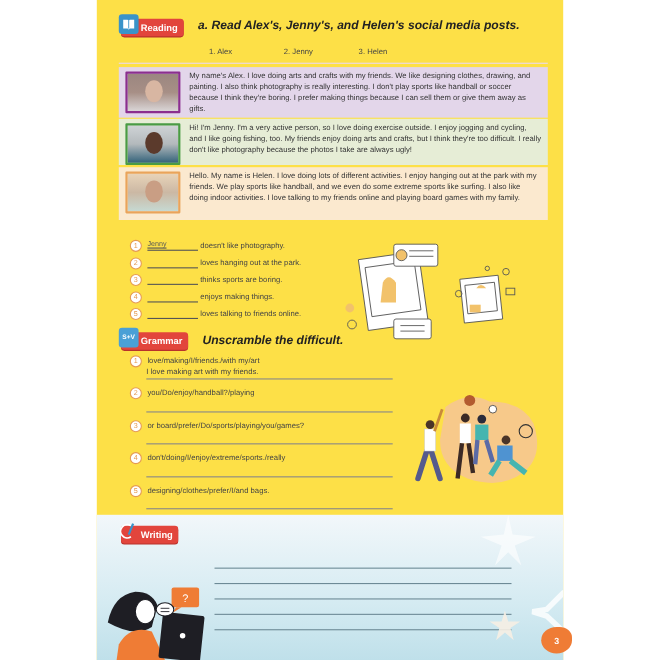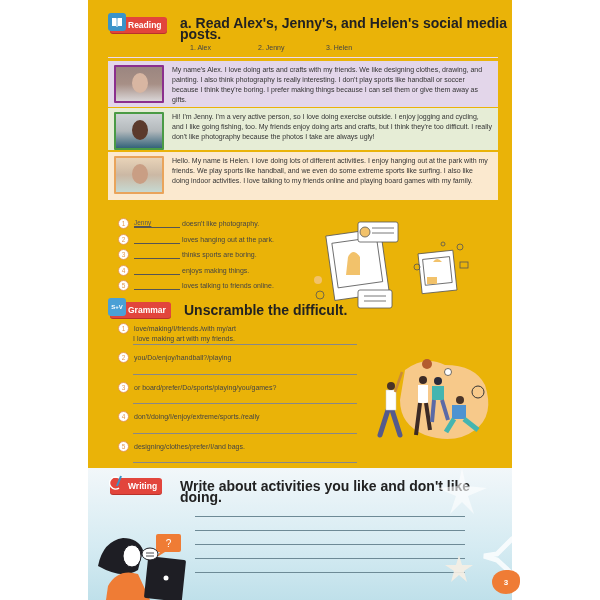--- a/index.html
+++ b/index.html
@@ -1,28 +1,28 @@
 <!DOCTYPE html>
 <html><head>
   <meta charset="utf-8">
   <style>
     * { box-sizing: border-box; margin: 0; padding: 0; }
     html, body { width: 600px; height: 600px; background: #ffffff; overflow: hidden; }
     body { font-family: "Liberation Sans", sans-serif; color: #333; position: relative; }
 
-    .page { position: absolute; left: 88px; top: 0; width: 424px; height: 600px; background: #eab308; }
+    .page { position: absolute; left: 88px; top: 0; width: 424px; height: 600px; background: #fde047; }
 
     
     .badge { position: absolute; display: flex; align-items: center; height: 16px; background: #e2453c; border-radius: 3px; color: #fff; font-weight: bold; font-size: 8.5px; padding: 0 5px 0 18px; box-shadow: 0 1px 0 #b8322b; }
     .badge .badge-ico { position: absolute; left: -2px; top: -4px; width: 18px; height: 18px; border-radius: 3px; display: flex; align-items: center; justify-content: center; font-size: 9px; color: #fff; }
     .badge.reading .badge-ico { background: #3a93c9; }
     .badge.grammar .badge-ico { background: #4aa0d6; font-size: 6px; font-weight: bold; }
     .badge.writing .badge-ico { background: transparent; color: #fff; }
 
-    .heading { position: absolute; font-weight: bold; font-size: 14px; color: #222; line-height: 11px; }
+    .heading { position: absolute; font-weight: bold; font-size: 11px; color: #222; line-height: 11px; font-style: italic; }
     .options { position: absolute; display: flex; font-size: 7px; color: #444; }
     .options span { width: 68px; }
 
     .divider-top { position: absolute; left: 20px; top: 57px; width: 390px; height: 1px; background: #ecd9ef; }
 
     
     .post { position: absolute; left: 20px; width: 390px; display: flex; align-items: flex-start; padding: 4px 6px 4px 6px; }
     .post .photo { width: 50px; height: 38px; flex: none; border: 2px solid; margin-right: 8px; border-radius: 1px; position: relative; overflow: hidden; }
     .post .text { font-size: 7px; line-height: 10px; color: #333; }
     .post.alex { top: 61px; height: 46px; background: #e3d6ea; }
@@ -226,21 +226,20 @@
   <div class="writing-area">
     <div class="badge writing" style="left:22px; top:10px;justify-content:center;">
       <span class="badge-ico">
         <svg width="16" height="16" viewBox="0 0 16 16">
             <path d="M10 3 a6 6 0 1 0 0 10" fill="none" stroke="#fff" stroke-width="1.5"></path>
             <line x1="12" y1="1" x2="8" y2="11" stroke="#3a93c9" stroke-width="2"></line>
           </svg>
       </span>
       <span>Writing</span>
     </div>
-    <div class="heading" style="left:92px; top:13px;">Write about activities you like and don't like doing.</div>
 
     <div class="write-lines">
       <div></div>
       <div></div>
       <div></div>
       <div></div>
       <div></div>
     </div>
 
     <svg style="position:absolute; right:20px; top:-2px;" width="60" height="50" viewBox="0 0 60 50">

